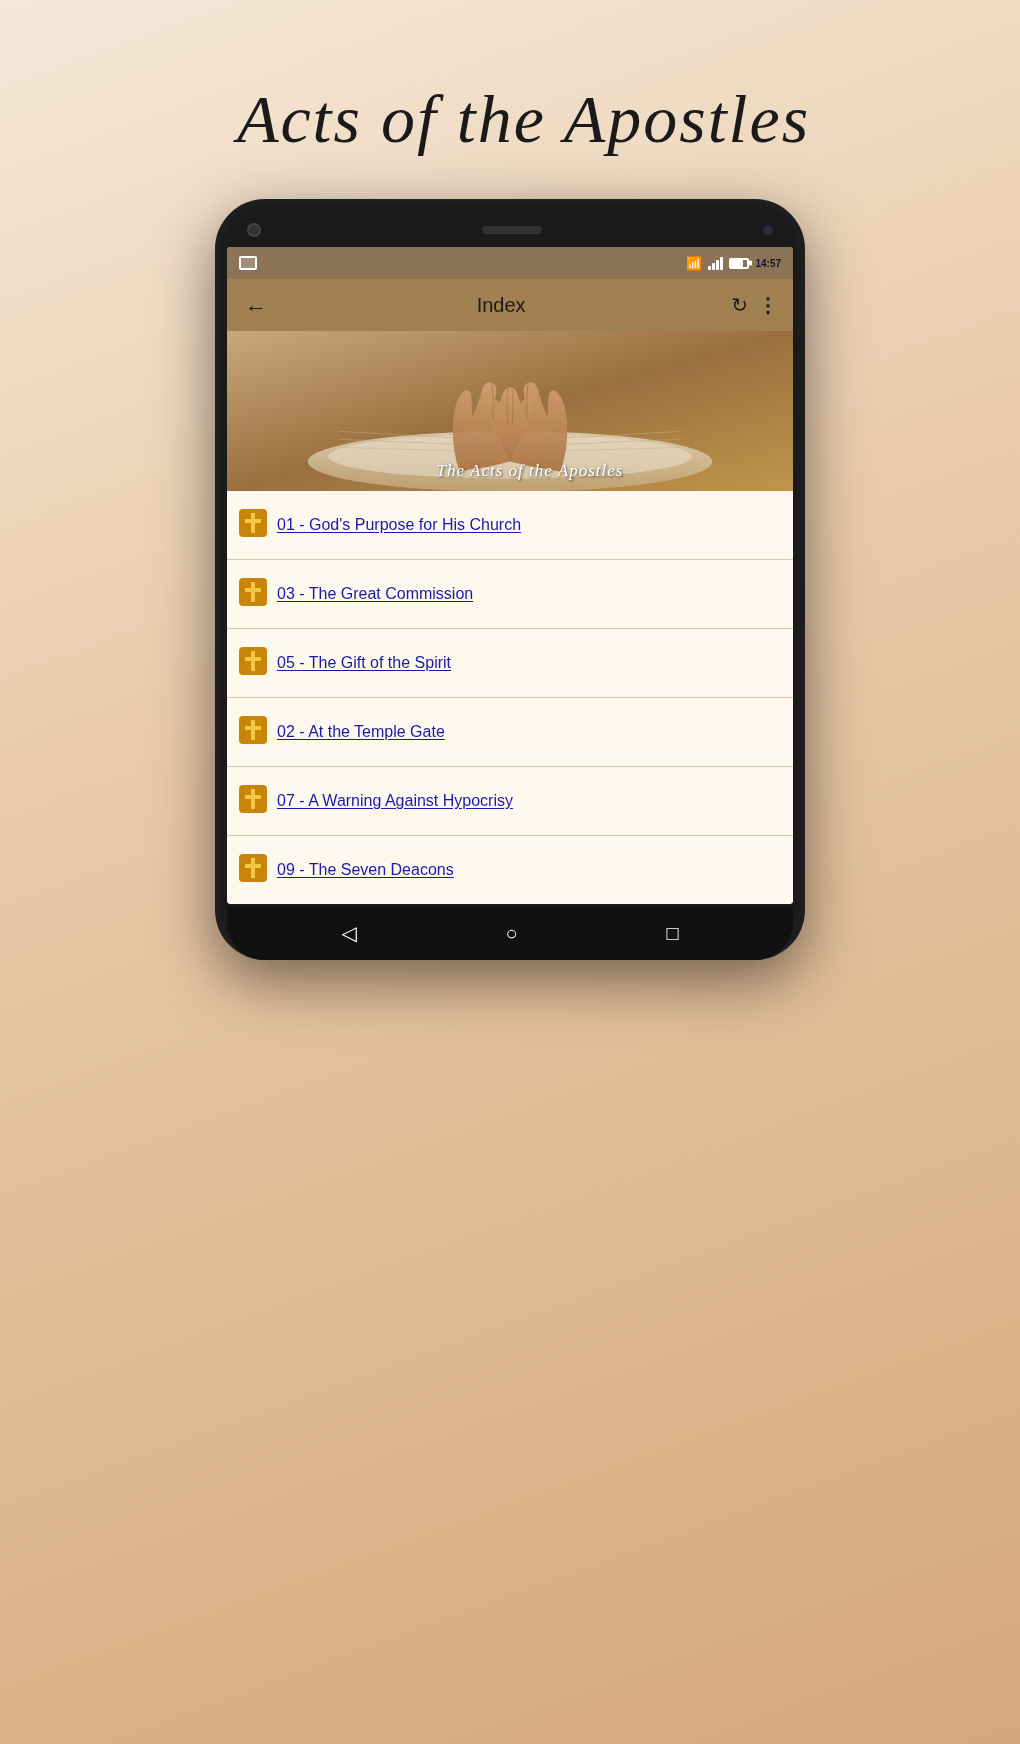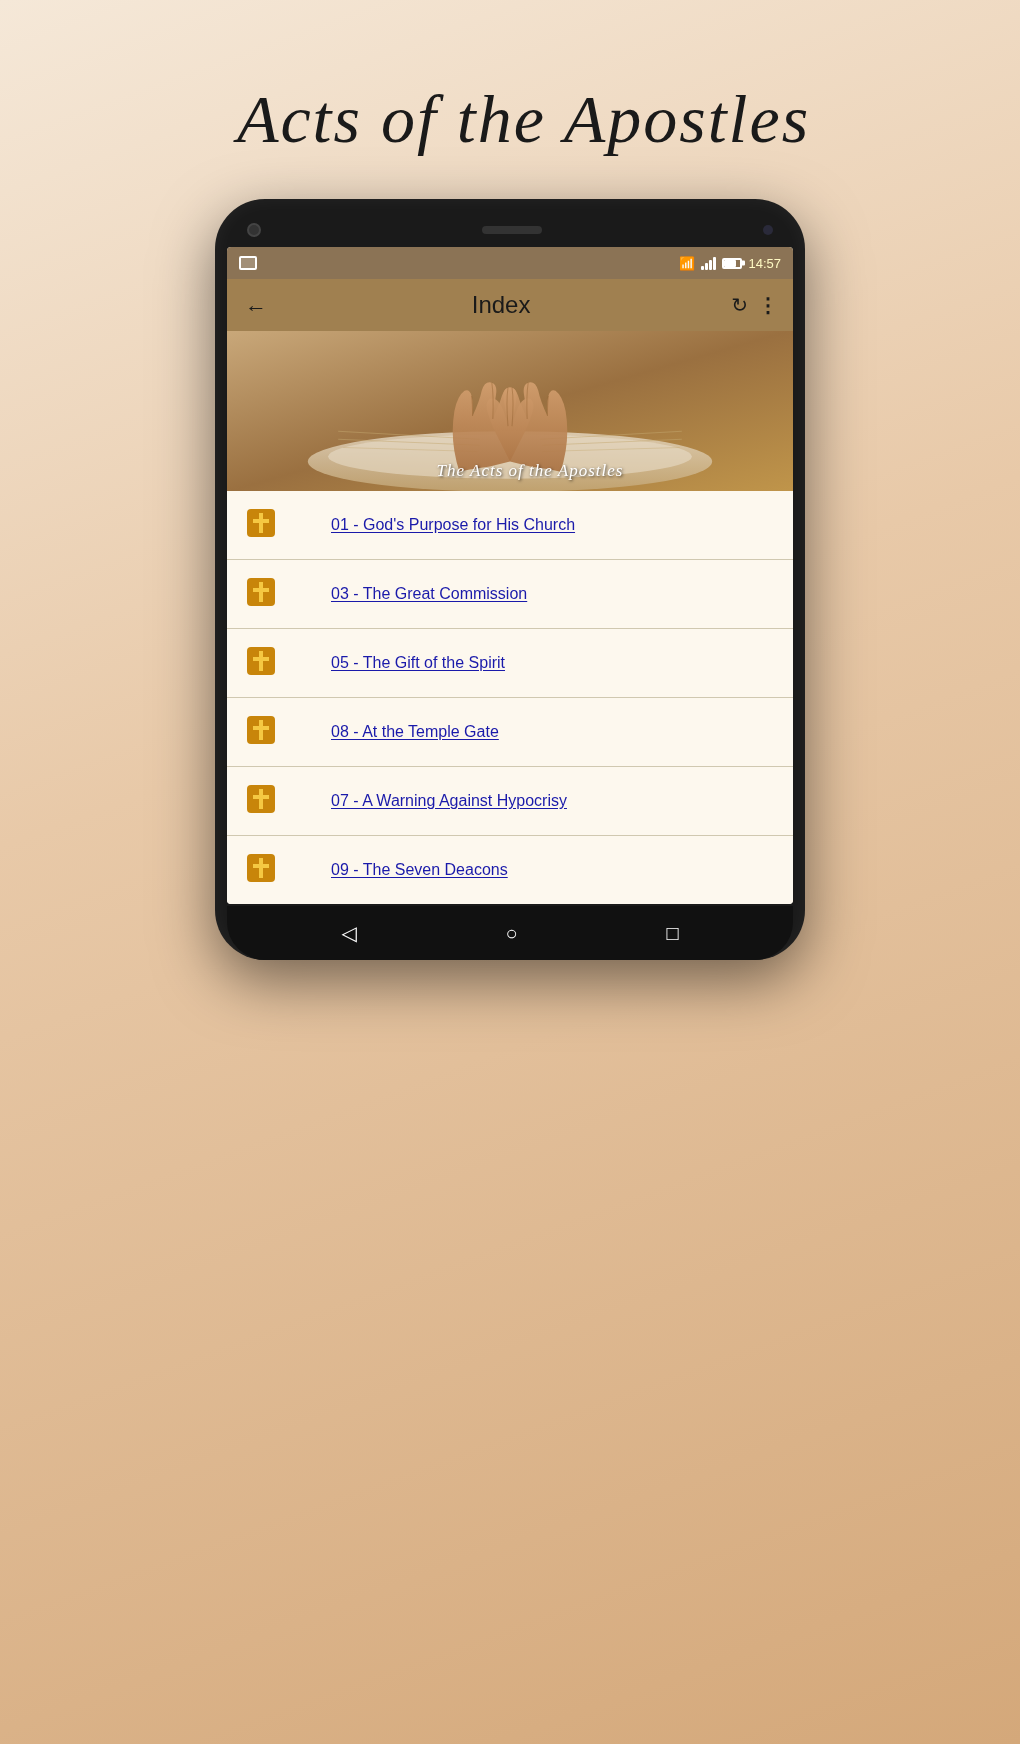--- a/index.html
+++ b/index.html
@@ -144,21 +144,21 @@
     .toolbar-back {
       color: #1a1a1a;
       font-size: 22px;
       cursor: pointer;
       padding: 4px;
     }
     .toolbar-title {
       flex: 1;
       text-align: center;
       color: #1a1a1a;
-      font-size: 24px;
+      font-size: 20px;
       font-weight: 500;
     }
     .toolbar-refresh {
       color: #1a1a1a;
       font-size: 20px;
       cursor: pointer;
     }
     .toolbar-menu {
       color: #1a1a1a;
       font-size: 20px;
@@ -193,24 +193,23 @@
       letter-spacing: 1px;
       margin-left: 40px;
     }
     .index-list {
       background: #fdf8ee;
       width: 100%;
     }
     .index-item {
       display: flex;
       align-items: center;
-      padding: 18px 20px;
+      padding: 18px 12px;
       border-bottom: 1px solid #d0c8b0;
       cursor: pointer;
-      gap: 46px;
     }
     .index-item:last-child {
       border-bottom: none;
     }
     .cross-icon {
       width: 28px;
       height: 28px;
       flex-shrink: 0;
       margin-right: 10px;
     }
@@ -269,21 +268,21 @@
         <span class="wifi-icon">📶</span>
         <div class="signal-bars">
           <div class="signal-bar" style="height:4px"></div>
           <div class="signal-bar" style="height:7px"></div>
           <div class="signal-bar" style="height:10px"></div>
           <div class="signal-bar" style="height:13px"></div>
         </div>
         <div class="battery-icon">
           <div class="battery-fill"></div>
         </div>
-        <span style="color:#fef9c3;font-size:13px;font-weight:normal;">14:57</span>
+        <span style="color:#0f172a;font-size:10px;font-weight:bold;">14:57</span>
       </div>
     </div>
 
     <div class="app-toolbar">
       <span class="toolbar-back">←</span>
       <span class="toolbar-title">Index</span>
       <span class="toolbar-refresh">↻</span>
       <span class="toolbar-menu">⋮</span>
     </div>
 
@@ -358,21 +357,21 @@
       <rect x="6" y="10" width="16" height="4" fill="#f5c842"></rect>
     </svg></span>
           <span class="item-label">05 - The Gift of the Spirit</span>
         </div>
         <div class="index-item">
           <span><svg width="28" height="28" viewBox="0 0 28 28" class="cross-icon">
       <rect x="0" y="0" width="28" height="28" rx="4" fill="#c8850a"></rect>
       <rect x="12" y="4" width="4" height="20" fill="#f5c842"></rect>
       <rect x="6" y="10" width="16" height="4" fill="#f5c842"></rect>
     </svg></span>
-          <span class="item-label">08 - At the Temple Gate</span>
+          <span class="item-label">02 - At the Temple Gate</span>
         </div>
         <div class="index-item">
           <span><svg width="28" height="28" viewBox="0 0 28 28" class="cross-icon">
       <rect x="0" y="0" width="28" height="28" rx="4" fill="#c8850a"></rect>
       <rect x="12" y="4" width="4" height="20" fill="#f5c842"></rect>
       <rect x="6" y="10" width="16" height="4" fill="#f5c842"></rect>
     </svg></span>
           <span class="item-label">07 - A Warning Against Hypocrisy</span>
         </div>
         <div class="index-item">

